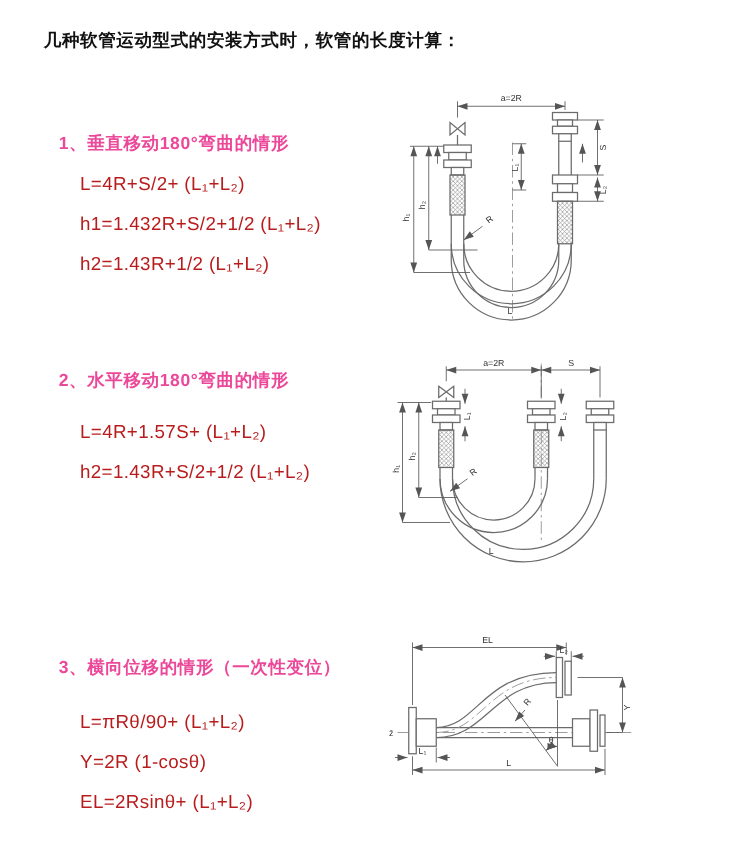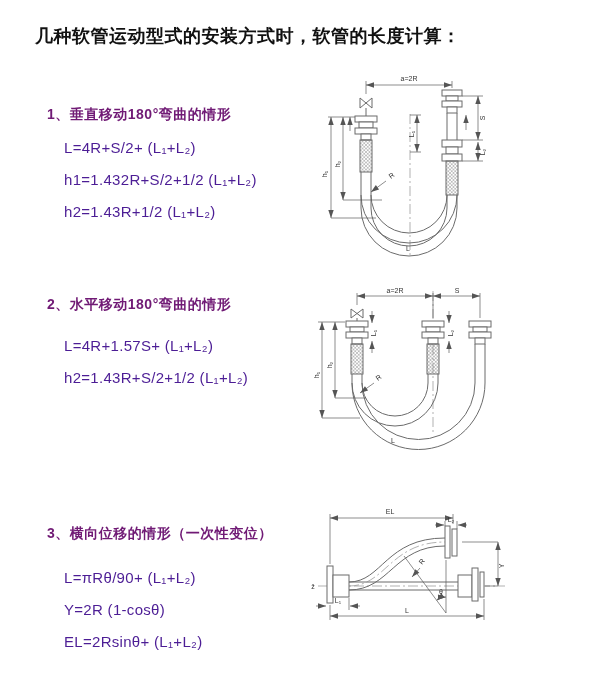--- a/index.html
+++ b/index.html
@@ -5,24 +5,24 @@
   * { margin:0; padding:0; box-sizing:border-box; }
   html,body { width:600px; height:675px; }
   body {
     background:#ffffff;
     font-family:"Liberation Sans","DejaVu Sans",sans-serif;
     color:#1e1e1e;
     position:relative;
     overflow:hidden;
   }
   .abs { position:absolute; }
-  .title { font-size:18px; font-weight:bold; letter-spacing:.5px; color:#111; }
-  .heading { font-size:14px; font-weight:bold; letter-spacing:.5px; color:#701a75; }
+  .title { font-size:14px; font-weight:bold; letter-spacing:.5px; color:#111; }
+  .heading { font-size:14px; font-weight:bold; letter-spacing:.5px; color:#ec4899; }
   .formulas { padding-left:17px; }
-  .formula { font-size:15px; color:#4c1d95; letter-spacing:.3px; line-height:18px; margin-top:14px; }
+  .formula { font-size:15px; color:#b91c1c; letter-spacing:.3px; line-height:18px; margin-top:14px; }
   svg { position:absolute; overflow:visible; }
   .draw  { stroke:#6b6b6b; stroke-width:1; fill:none; }
   .drawf { stroke:#6b6b6b; stroke-width:1; fill:#ffffff; }
   .dim   { stroke:#5c5c5c; stroke-width:.7; fill:none; }
   .cl    { stroke:#8f8f8f; stroke-width:.7; fill:none; stroke-dasharray:10 3 2 3; }
   .dimtext { font-size:7px; fill:#333; }
 </style>
 </head>
 <body>
 

